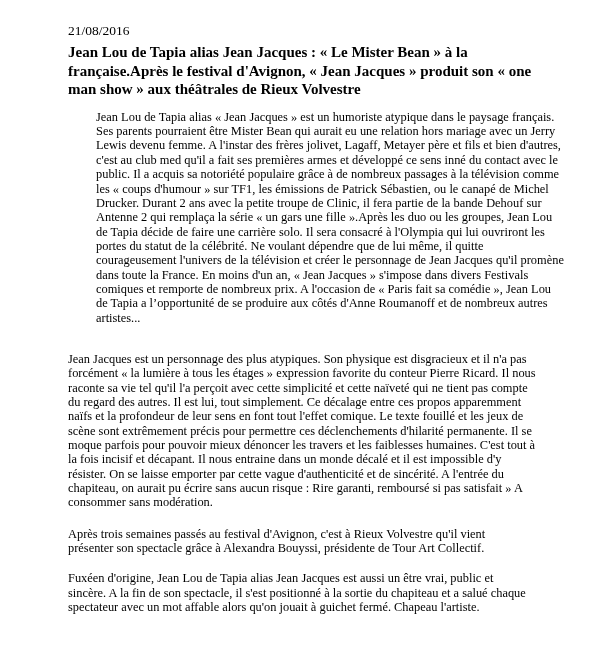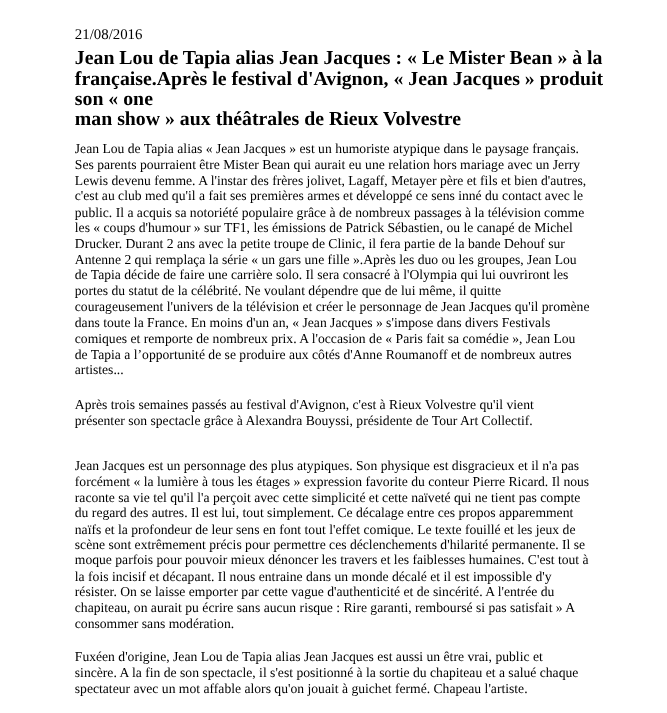--- a/index.html
+++ b/index.html
@@ -21,35 +21,35 @@
     color: #000000;
     background: #ffffff;
   }
   .date {
     font-size: 13.5px;
     line-height: 14px;
     margin: 0 0 5px 0;
     white-space: pre-wrap;
   }
   .title {
-    font-size: 18px;
+    font-size: 15px;
     line-height: 18.6px;
     font-weight: bold;
     margin: 0;
     white-space: pre-wrap;
     width: 505px;
   }
   .para {
     font-size: 12.4px;
     line-height: 14.35px;
     margin: 0;
     white-space: pre-wrap;
     width: 505px;
   }
-  .p1 { margin-top: 11px; }
+  .p1 { margin-top: 11px; margin-left: 28px; }
   .p2 { margin-top: 17px; }
   .p3 { margin-top: 27px; }
   .p4 { margin-top: 16px; }
 </style>
 </head>
 <body>
 
 <div class="page">
   <div class="date">21/08/2016</div>
 
@@ -66,31 +66,31 @@
 Drucker. Durant 2 ans avec la petite troupe de Clinic, il fera partie de la bande Dehouf sur
 Antenne 2 qui remplaça la série « un gars une fille ».Après les duo ou les groupes, Jean Lou
 de Tapia décide de faire une carrière solo. Il sera consacré à l'Olympia qui lui ouvriront les
 portes du statut de la célébrité. Ne voulant dépendre que de lui même, il quitte
 courageusement l'univers de la télévision et créer le personnage de Jean Jacques qu'il promène
 dans toute la France. En moins d'un an, « Jean Jacques » s'impose dans divers Festivals
 comiques et remporte de nombreux prix. A l'occasion de « Paris fait sa comédie », Jean Lou
 de Tapia a l’opportunité de se produire aux côtés d'Anne Roumanoff et de nombreux autres
 artistes...</div>
 
-  <div class="para p2">Après trois semaines passés au festival d'Avignon, c'est à Rieux Volvestre qu'il vient
-présenter son spectacle grâce à Alexandra Bouyssi, présidente de Tour Art Collectif.</div>
-
   <div class="para p3">Jean Jacques est un personnage des plus atypiques. Son physique est disgracieux et il n'a pas
 forcément « la lumière à tous les étages » expression favorite du conteur Pierre Ricard. Il nous
 raconte sa vie tel qu'il l'a perçoit avec cette simplicité et cette naïveté qui ne tient pas compte
 du regard des autres. Il est lui, tout simplement. Ce décalage entre ces propos apparemment
 naïfs et la profondeur de leur sens en font tout l'effet comique. Le texte fouillé et les jeux de
 scène sont extrêmement précis pour permettre ces déclenchements d'hilarité permanente. Il se
 moque parfois pour pouvoir mieux dénoncer les travers et les faiblesses humaines. C'est tout à
 la fois incisif et décapant. Il nous entraine dans un monde décalé et il est impossible d'y
 résister. On se laisse emporter par cette vague d'authenticité et de sincérité. A l'entrée du
 chapiteau, on aurait pu écrire sans aucun risque : Rire garanti, remboursé si pas satisfait » A
 consommer sans modération.</div>
 
+  <div class="para p2">Après trois semaines passés au festival d'Avignon, c'est à Rieux Volvestre qu'il vient
+présenter son spectacle grâce à Alexandra Bouyssi, présidente de Tour Art Collectif.</div>
+
   <div class="para p4">Fuxéen d'origine, Jean Lou de Tapia alias Jean Jacques est aussi un être vrai, public et
 sincère. A la fin de son spectacle, il s'est positionné à la sortie du chapiteau et a salué chaque
 spectateur avec un mot affable alors qu'on jouait à guichet fermé. Chapeau l'artiste.</div>
 </div>
 
 </body></html>

